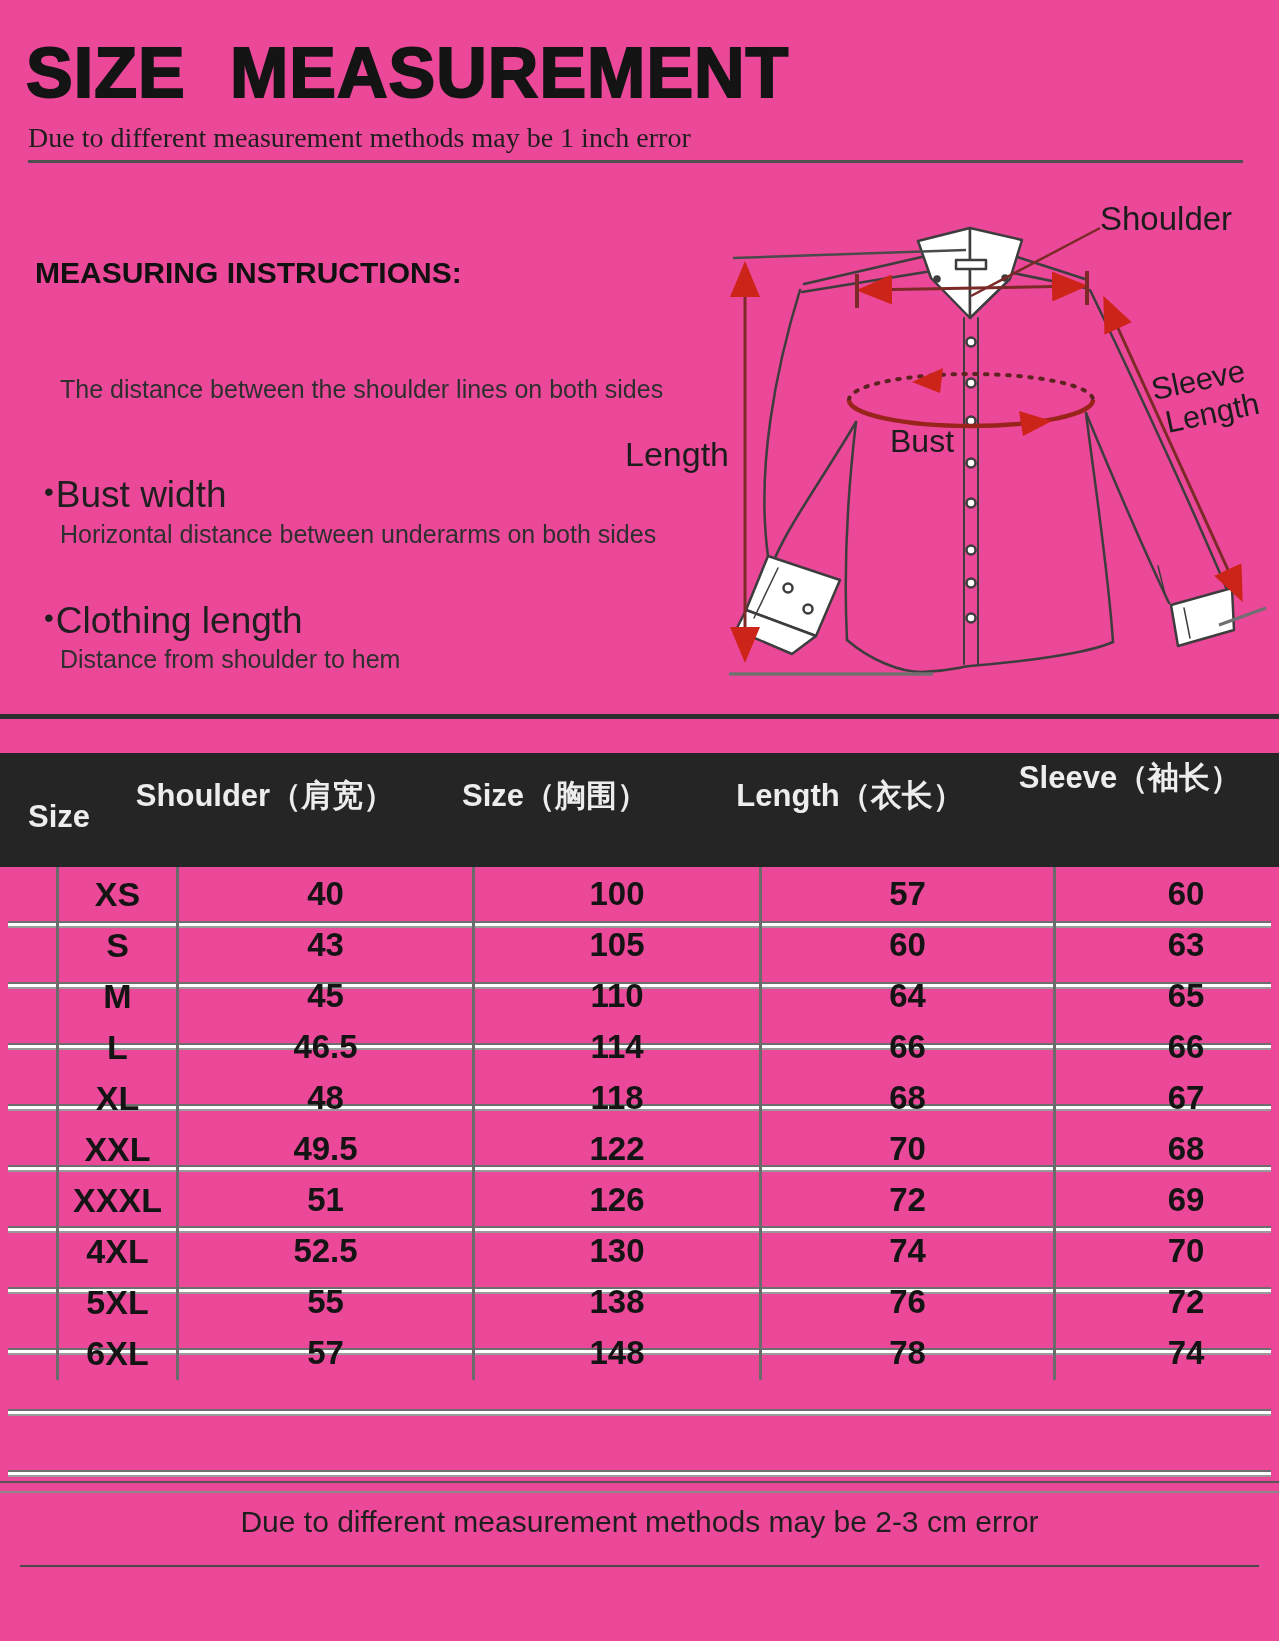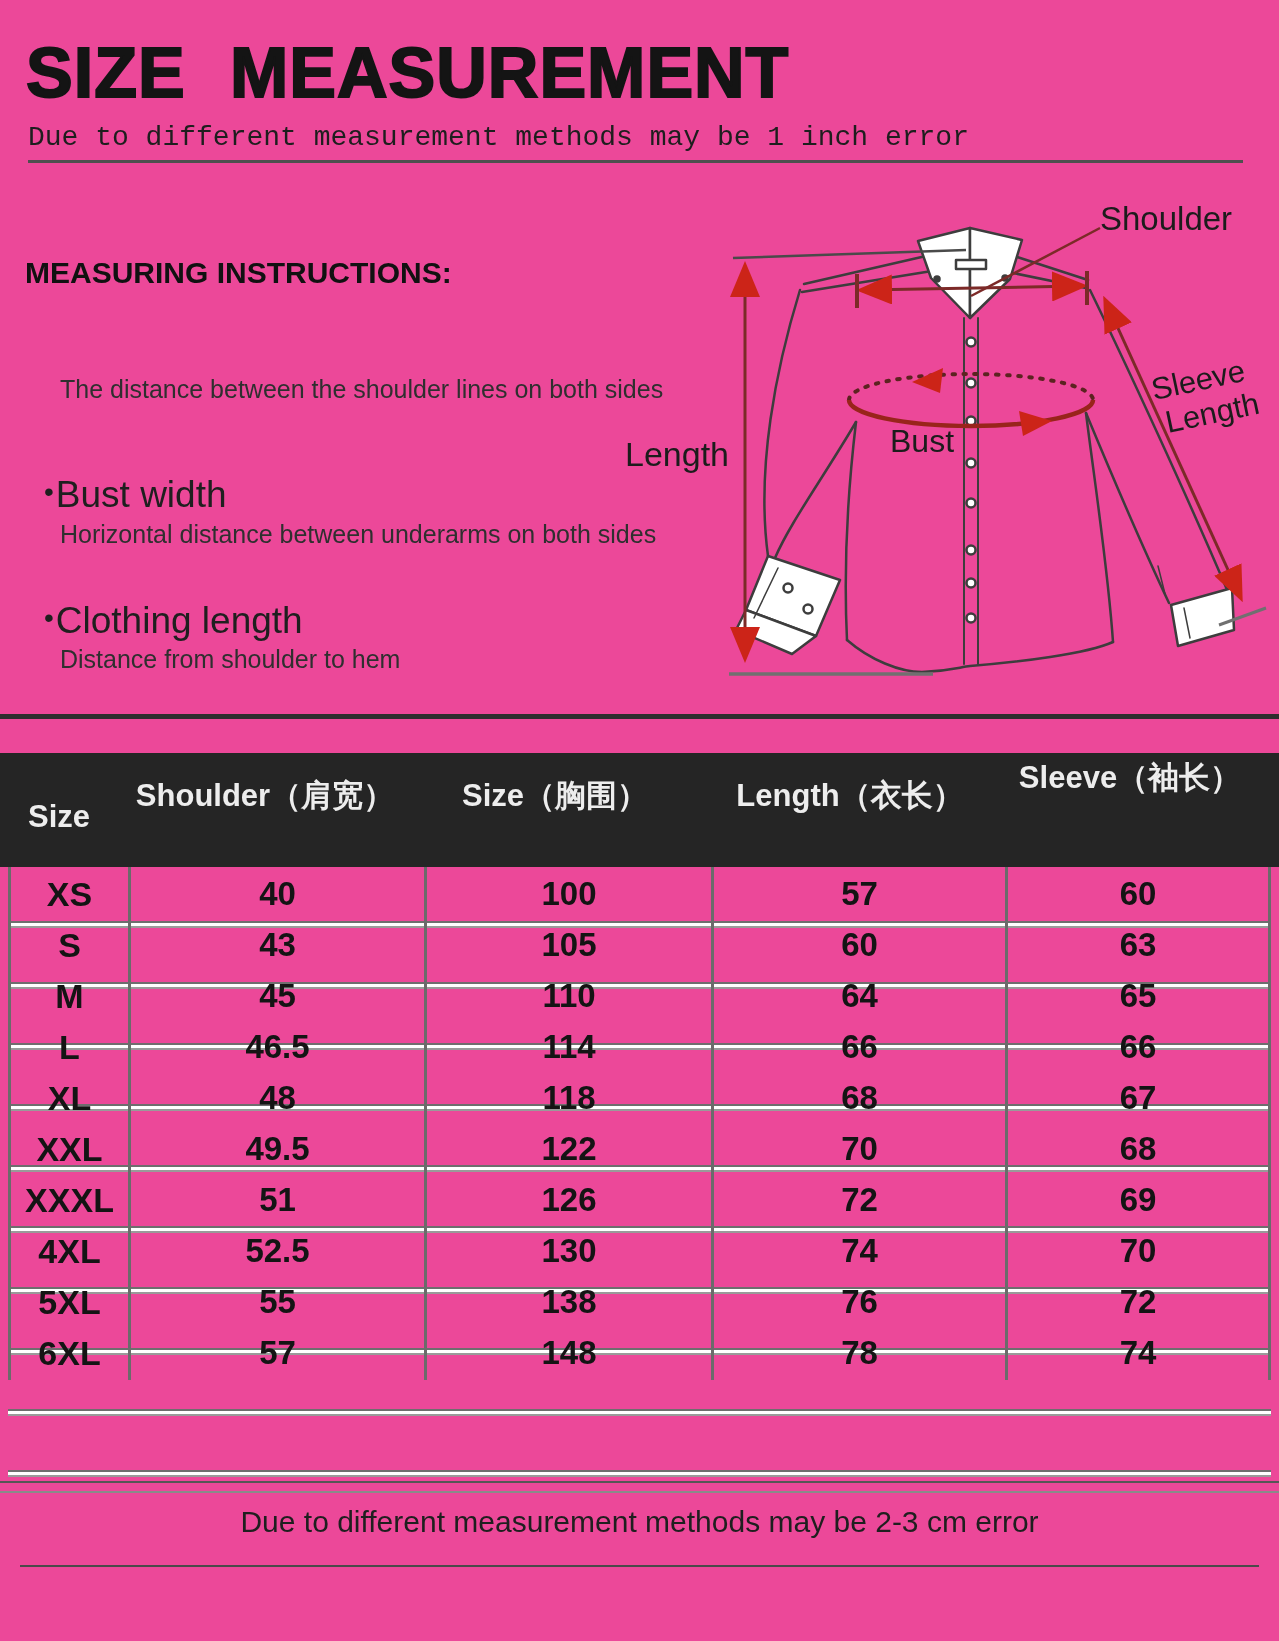--- a/index.html
+++ b/index.html
@@ -2,26 +2,26 @@
 <html><head>
 <meta charset="utf-8">
 <style>
   html,body{margin:0;padding:0;background:#e8e8e8;}
   .page{position:relative;width:1279px;height:1641px;margin:0 auto;background:#ec4899;
         overflow:hidden;font-family:"Liberation Sans",sans-serif;color:#161616;}
   
   .title{position:absolute;left:26px;top:38px;font-size:70px;line-height:1;
          font-weight:900;letter-spacing:1px;word-spacing:24px;color:#141414;
          -webkit-text-stroke:2px #141414;}
-  .subtitle{position:absolute;left:28px;top:122px;font-family:Liberation Mono, monospace;
+  .subtitle{position:absolute;left:28px;top:122px;font-family:Liberation Serif, serif;
             font-size:28px;color:#1e1e1e;}
   .rule-top{position:absolute;left:28px;top:160px;width:1215px;height:0;
             border-top:3px solid #4f4f4f;}
   
-  .instr-heading{position:absolute;left:25px;top:256px;font-size:30px;font-weight:bold;color:#111;}
+  .instr-heading{position:absolute;left:35px;top:256px;font-size:30px;font-weight:bold;color:#111;}
   .instr-term{position:absolute;font-size:37px;font-weight:400;color:#1f1f1f;white-space:nowrap;}
   .instr-term .blt{font-size:28px;vertical-align:6px;margin-right:2px;}
   .instr-desc{position:absolute;font-size:25px;color:#2f2f2f;white-space:nowrap;}
   .t1{left:44px;top:346px}.d1{left:60px;top:375px}
   .t2{left:44px;top:474px}.d2{left:60px;top:520px}
   .t3{left:44px;top:600px}.d3{left:60px;top:645px}
   
   .diagram{position:absolute;left:618px;top:178px;width:661px;height:510px;}
   
   .divider{position:absolute;left:0;top:714px;width:1279px;height:5px;background:#2e2e2e;}
@@ -35,21 +35,21 @@
   .h-length{left:850px;top:22px}
   .h-sleeve{left:1130px;top:4px}
   
   .tbl{position:absolute;left:8px;top:867px;width:1263px;height:610px;
        background:
          repeating-linear-gradient(to bottom,
            transparent 0px, transparent 54px,
            #6e6e6e 54px, #6e6e6e 56px,
            #ffffff 56px, #ffffff 59px,
            #9a9a9a 59px, #9a9a9a 61px);}
-  .t-row{display:grid;grid-template-columns:123px 296px 287px 294px 263px;height:51px;}
+  .t-row{display:grid;grid-template-columns:123px 296px 287px 294px 263px;height:51px;margin-left:48px;}
   .t-cell{display:flex;align-items:center;justify-content:center;height:54px;
           font-size:33px;font-weight:bold;color:#141414;border-right:3px solid #6b6b6b;}
   .t-cell:first-child{border-left:3px solid #6b6b6b;font-size:34px;}
   
   .tbl-end{position:absolute;left:0;top:1481px;width:1279px;height:8px;
            border-top:2px solid #565656;border-bottom:2px solid #8a8a8a;}
   .footer-note{position:absolute;left:0;top:1505px;width:1279px;text-align:center;
                font-size:30px;color:#1f1f1f;}
   .rule-bottom{position:absolute;left:20px;top:1565px;width:1239px;height:0;
                border-top:2px solid #4a4a4a;}

